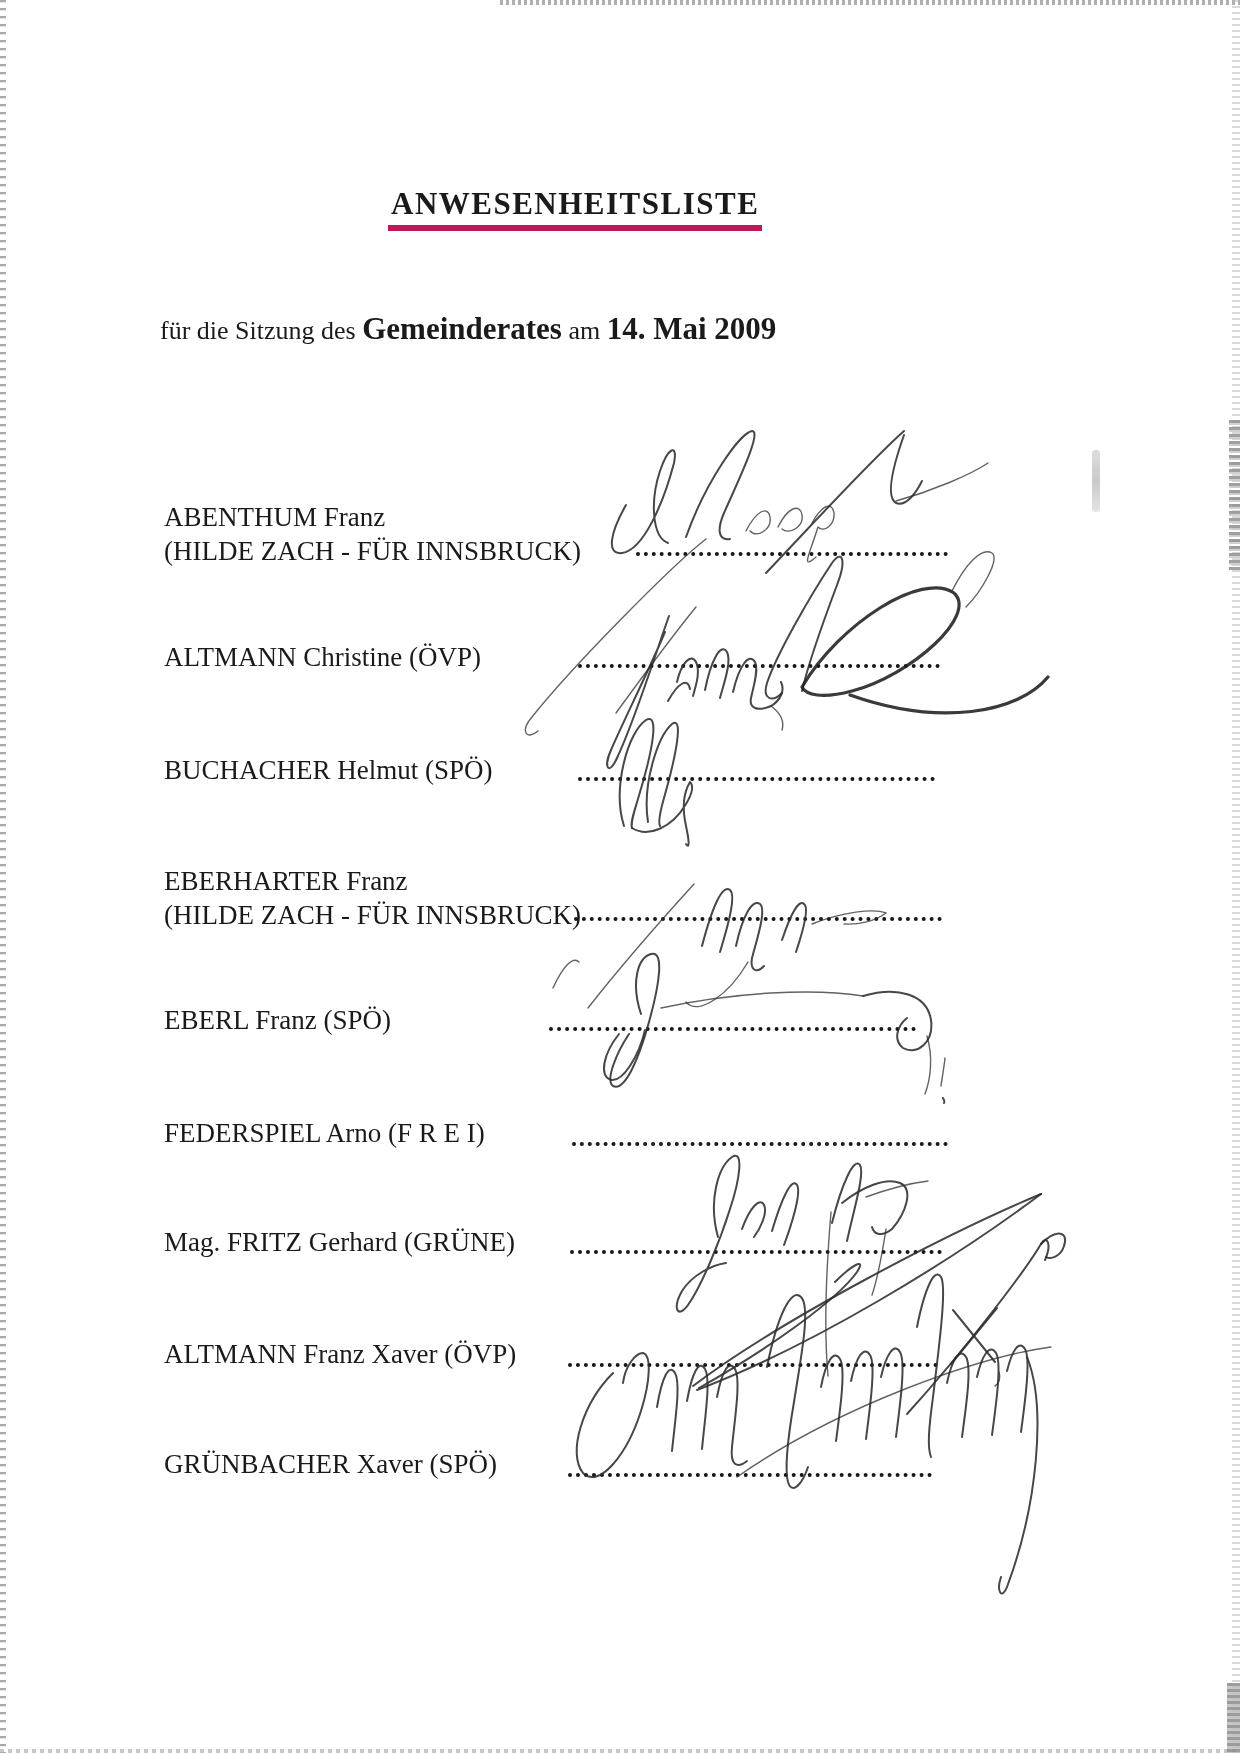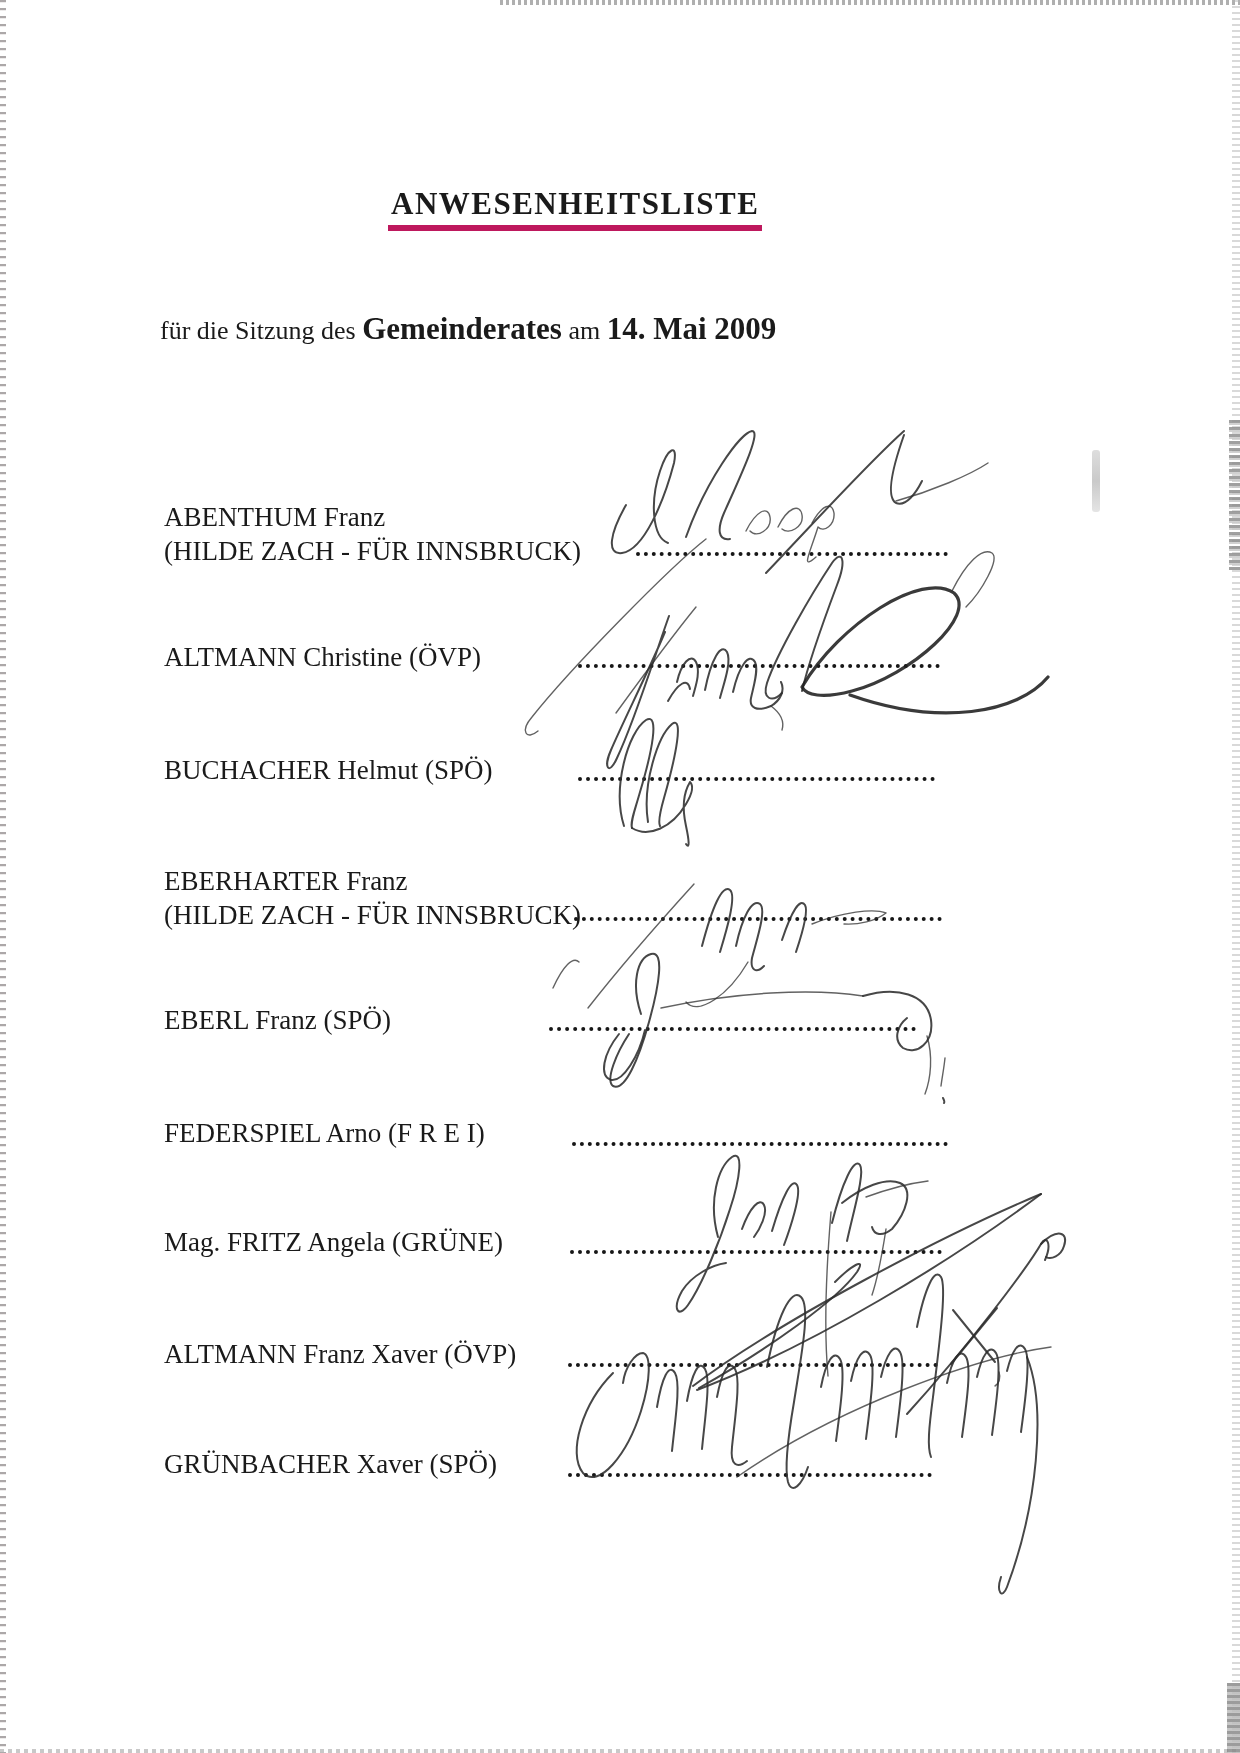--- a/index.html
+++ b/index.html
@@ -157,21 +157,21 @@
   <path class="thin" d="M8,48 C18,26 28,16 34,22"></path>
   <path d="M96,74 C86,44 92,18 106,14 C120,10 114,46 104,82 C94,118 80,152 68,146 C60,140 72,112 84,94"></path>
   <path d="M74,94 C58,114 54,136 66,140 C78,142 94,116 100,90"></path>
   <path class="thin" d="M116,68 C190,52 268,48 318,56"></path>
   <path d="M318,56 C352,46 382,54 386,80 C389,102 372,116 358,108 C348,100 352,86 362,78"></path>
   <path class="thin" d="M382,96 C388,116 386,138 380,154"></path>
   <path class="thin" d="M400,118 C399,128 397,138 396,146"></path>
   <path d="M398,158 C399,160 400,162 399,163"></path>
 </svg>
 
-<div class="abs name-line" style="top:1225px">Mag. FRITZ Angela (GRÜNE)</div>
+<div class="abs name-line" style="top:1225px">Mag. FRITZ Gerhard (GRÜNE)</div>
 <div class="abs dotline" style="left:570px;top:1250px;width:372px"></div>
 <svg class="abs sig" style="left:630px;top:1145px" width="305" height="180" viewBox="0 0 305 180">
   <path d="M88,92 C78,56 88,22 102,12 C114,4 110,34 100,64 C90,96 72,140 58,160 C48,174 42,164 52,146 C62,130 82,120 96,118"></path>
   <path d="M112,84 C120,62 130,52 134,60 C138,68 130,84 124,92"></path>
   <path d="M142,86 C152,52 162,32 167,40 C172,48 160,84 154,100"></path>
   <path d="M202,78 C212,38 224,12 230,20 C235,28 224,64 217,96"></path>
   <path d="M212,58 C232,42 256,32 270,38 C284,44 276,68 262,84 C252,92 244,90 242,82"></path>
   <path class="thin" d="M236,52 C258,44 282,38 298,36"></path>
   <path class="thin" d="M256,84 C252,110 248,132 242,150"></path>
 </svg>

